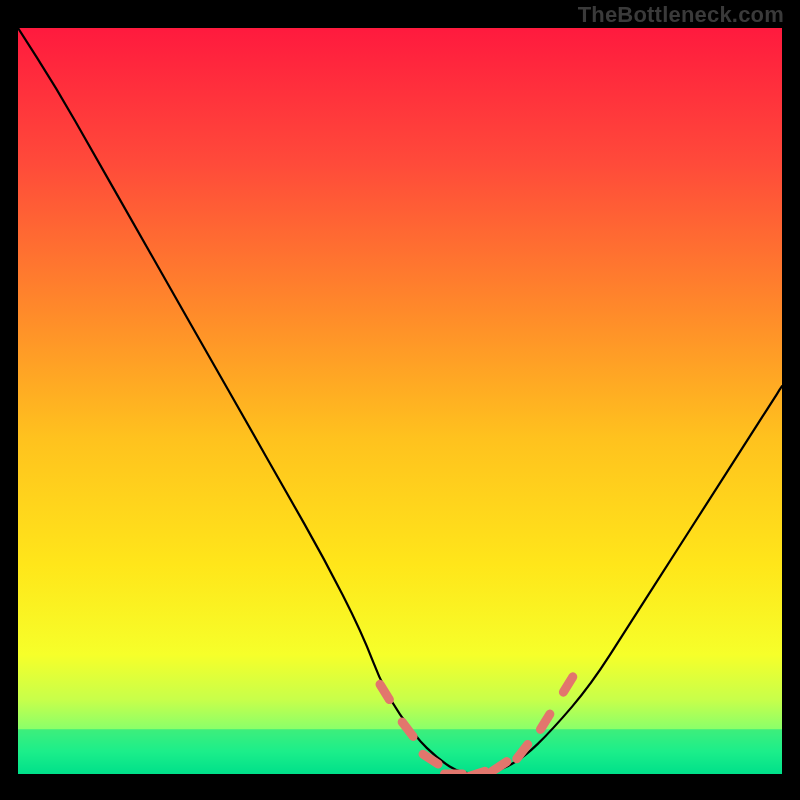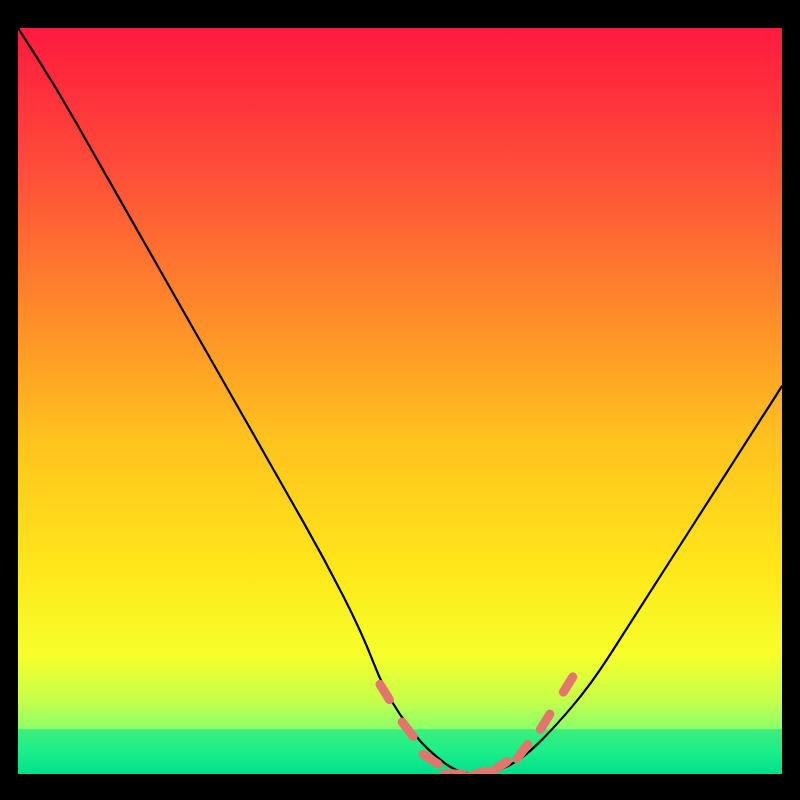--- a/index.html
+++ b/index.html
@@ -40,20 +40,21 @@
   svg {
     display: block;
     width: 100%;
     height: 100%;
   }
 </style>
 </head>
 <body>
 
 <div class="frame">
+  <div class="attribution">TheBottleneck.com</div>
 
   <div class="plot-area">
     <svg viewBox="0 0 764 746" preserveAspectRatio="none">
       <defs>
         <linearGradient id="bg-grad" x1="0" y1="0" x2="0" y2="1">
         <stop offset="0%" stop-color="#ff1a3e"></stop>
             <stop offset="18%" stop-color="#ff4a3a"></stop>
             <stop offset="38%" stop-color="#ff8a2a"></stop>
             <stop offset="55.00000000000001%" stop-color="#ffc21e"></stop>
             <stop offset="72%" stop-color="#ffe61a"></stop>

